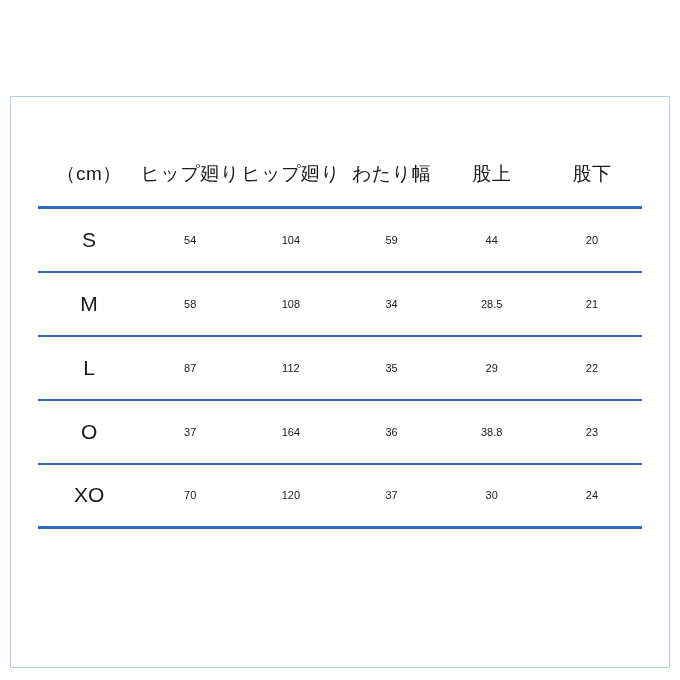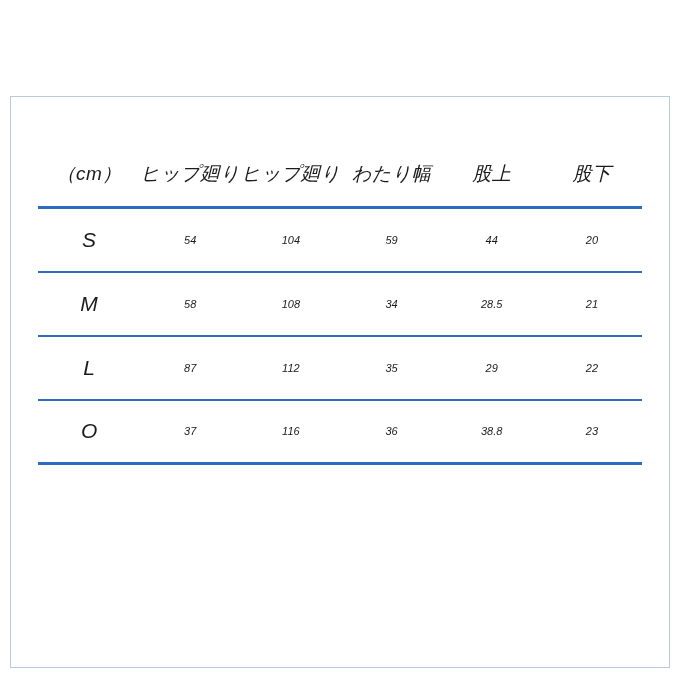--- a/index.html
+++ b/index.html
@@ -33,21 +33,20 @@
   #table-wrap {
     position: absolute;
     left: 38px;
     top: 142px;
     width: 604px;
   }
   table.size-table {
     border-collapse: collapse;
     width: 604px;
     table-layout: fixed;
-    font-style: italic;
   }
   table.size-table td,
   table.size-table th {
     text-align: center;
     vertical-align: middle;
     color: #1a1a1a;
     font-weight: normal;
     padding: 0;
   }
   
@@ -130,21 +129,29 @@
           <td class="size-cell">L</td>
           <td class="val-cell">87</td>
           <td class="val-cell">112</td>
           <td class="val-cell">35</td>
           <td class="val-cell">29</td>
           <td class="val-cell">22</td>
         </tr>
         <tr>
           <td class="size-cell">O</td>
           <td class="val-cell">37</td>
-          <td class="val-cell">116</td>
+          <td class="val-cell">164</td>
           <td class="val-cell">36</td>
           <td class="val-cell">38.8</td>
           <td class="val-cell">23</td>
+        </tr>
+        <tr>
+          <td class="size-cell">XO</td>
+          <td class="val-cell">70</td>
+          <td class="val-cell">120</td>
+          <td class="val-cell">37</td>
+          <td class="val-cell">30</td>
+          <td class="val-cell">24</td>
         </tr>
       </tbody>
     </table>
   </div>
 </div>
 
 </body></html>

